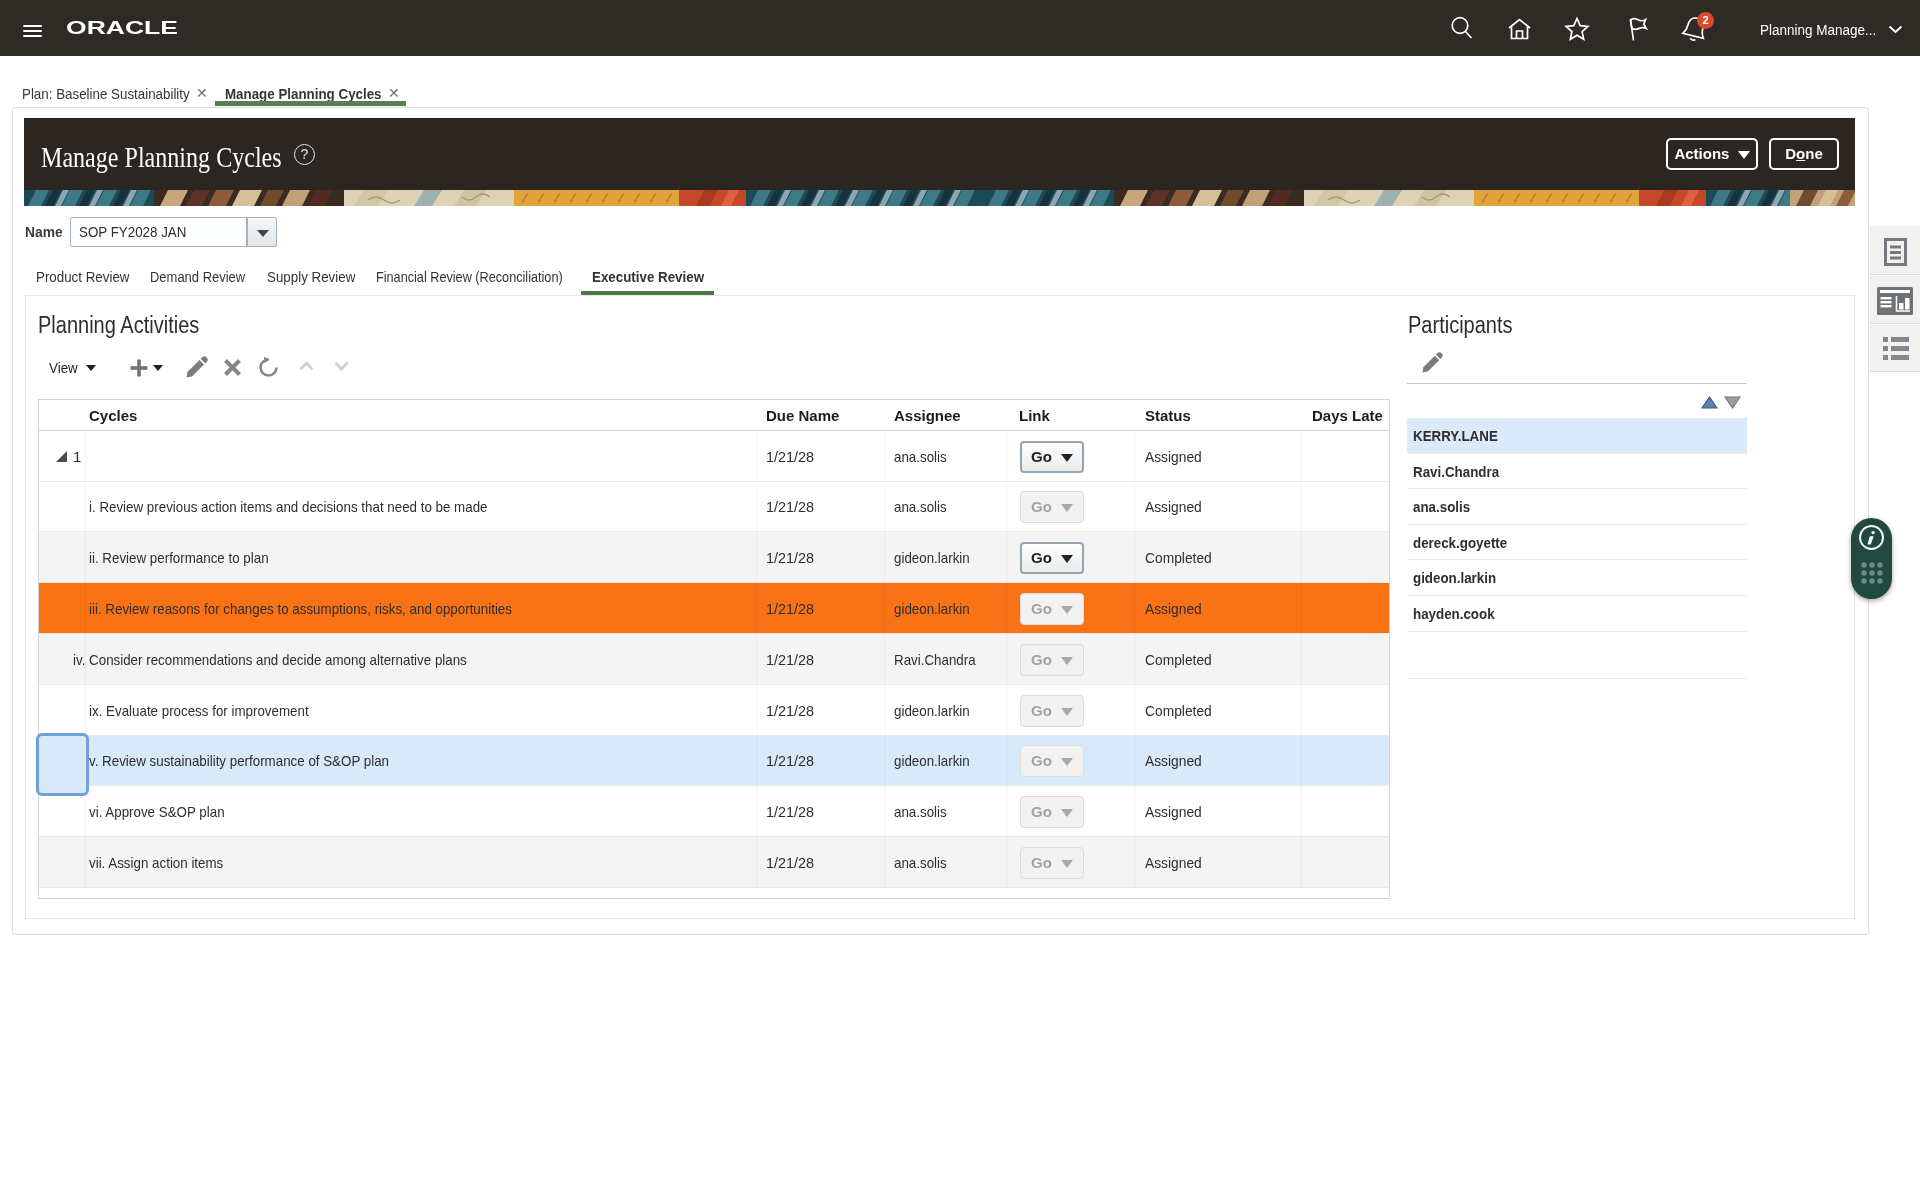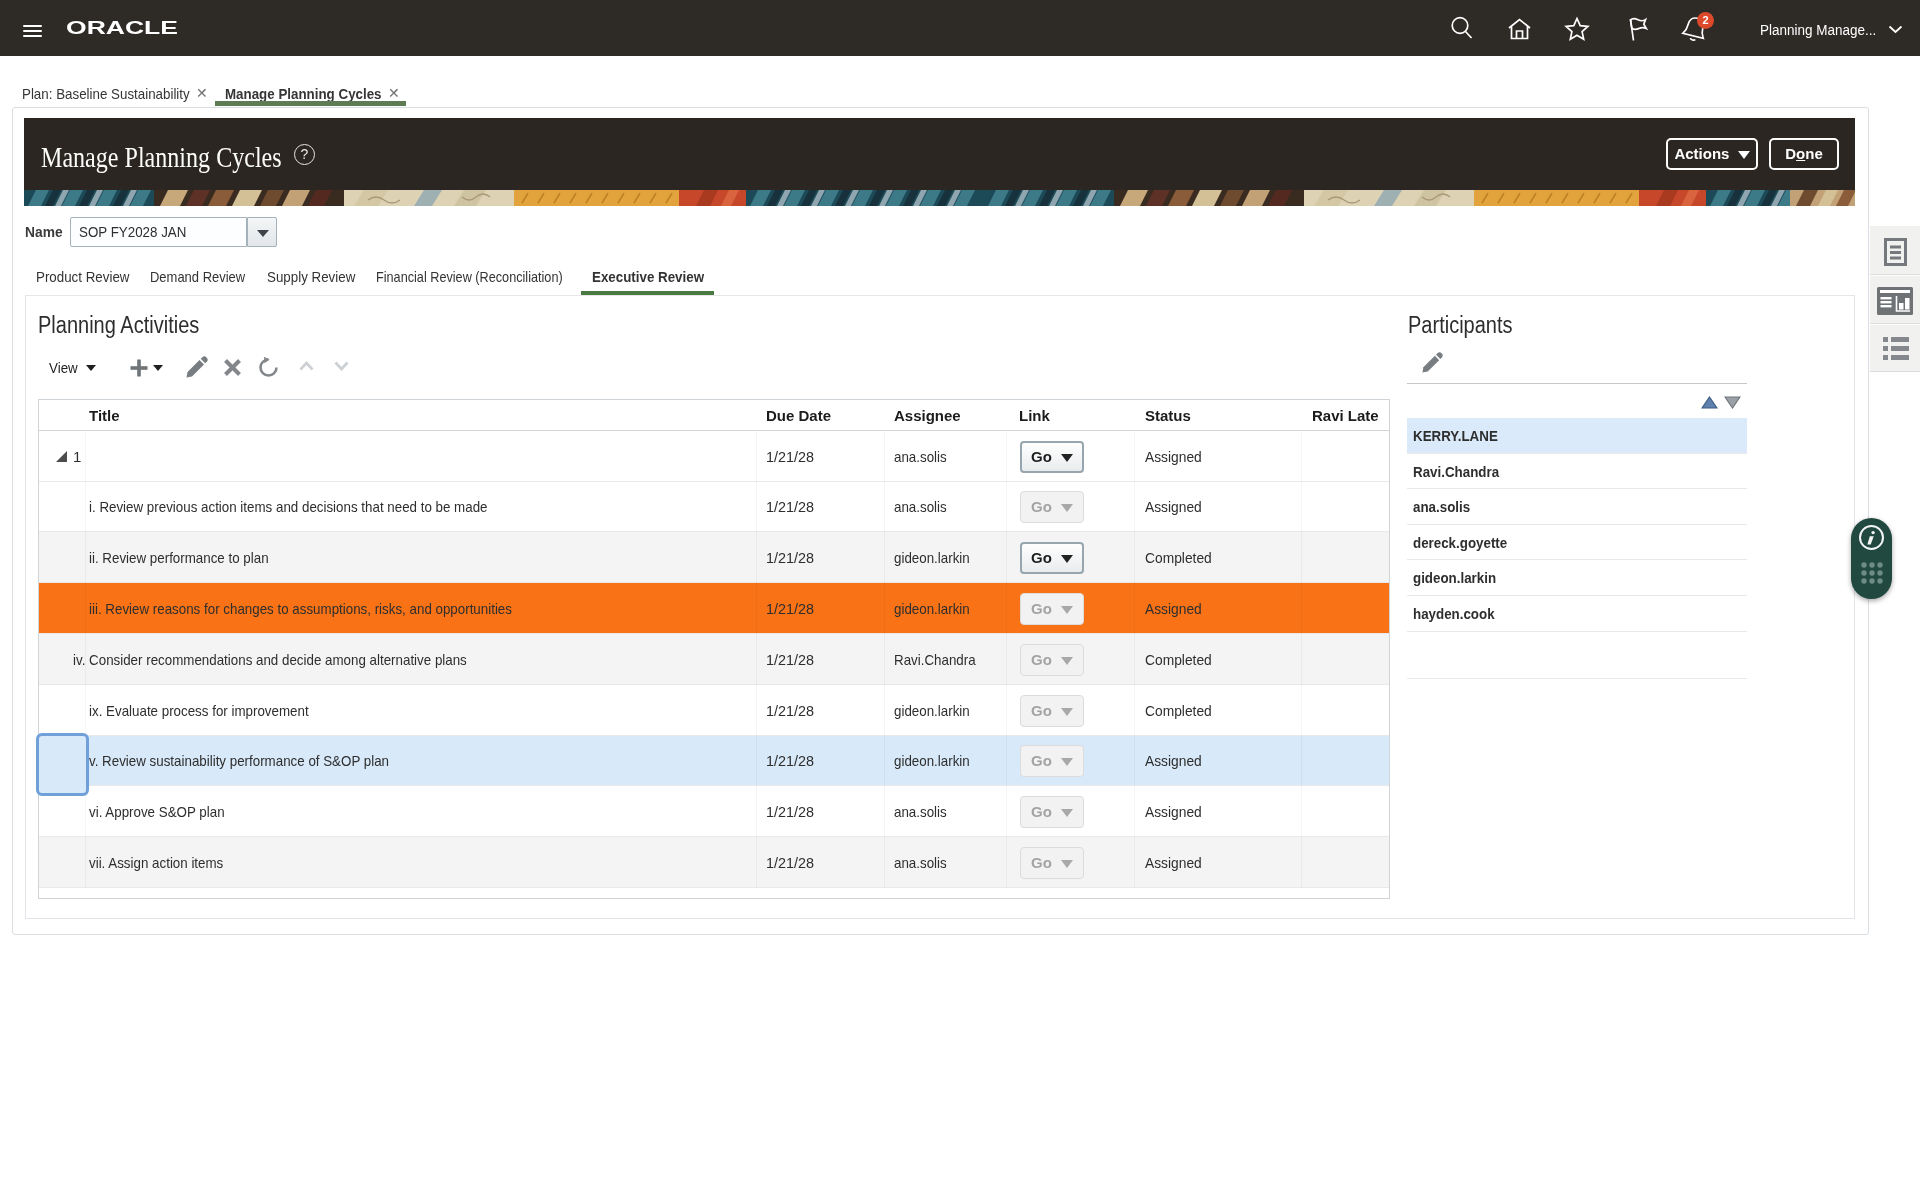--- a/index.html
+++ b/index.html
@@ -271,26 +271,26 @@
 </svg>
 <svg class="abs" style="left:299px;top:361px" width="15" height="10" viewBox="0 0 15 10" fill="none" stroke="#ccd0d4" stroke-width="2.6">
   <path d="M1.5 8.5 L7.5 2 L13.5 8.5"></path>
 </svg>
 <svg class="abs" style="left:334px;top:361px" width="15" height="10" viewBox="0 0 15 10" fill="none" stroke="#ccd0d4" stroke-width="2.6">
   <path d="M1.5 1.5 L7.5 8 L13.5 1.5"></path>
 </svg>
 
 <div id="tbl">
     <div class="trow" style="top:0;height:31px;background:#fff;border-bottom:1px solid #d4d4d4">
-      <div class="cell hcell" style="left:50px">Title</div>
-      <div class="cell hcell" style="left:727px">Due Date</div>
+      <div class="cell hcell" style="left:50px">Cycles</div>
+      <div class="cell hcell" style="left:727px">Due Name</div>
       <div class="cell hcell" style="left:855px">Assignee</div>
       <div class="cell hcell" style="left:980px">Link</div>
       <div class="cell hcell" style="left:1106px">Status</div>
-      <div class="cell hcell" style="left:1273px">Ravi Late</div>
+      <div class="cell hcell" style="left:1273px">Days Late</div>
     </div>
     <div class="trow" style="top:31px;height:51px;background:#fff">
       <div style="position:absolute;left:17px;top:19.5px;width:0;height:0;border-bottom:11px solid #4c4c4c;border-left:11px solid transparent"></div>
       <div class="cell" style="left:34px">1</div>
       <div class="cell" style="left:727px">
         <span class="sx" style="transform:scaleX(0.96)">1/21/28</span>
       </div>
       <div class="cell" style="left:855px">
         <span class="sx">ana.solis</span>
       </div>

